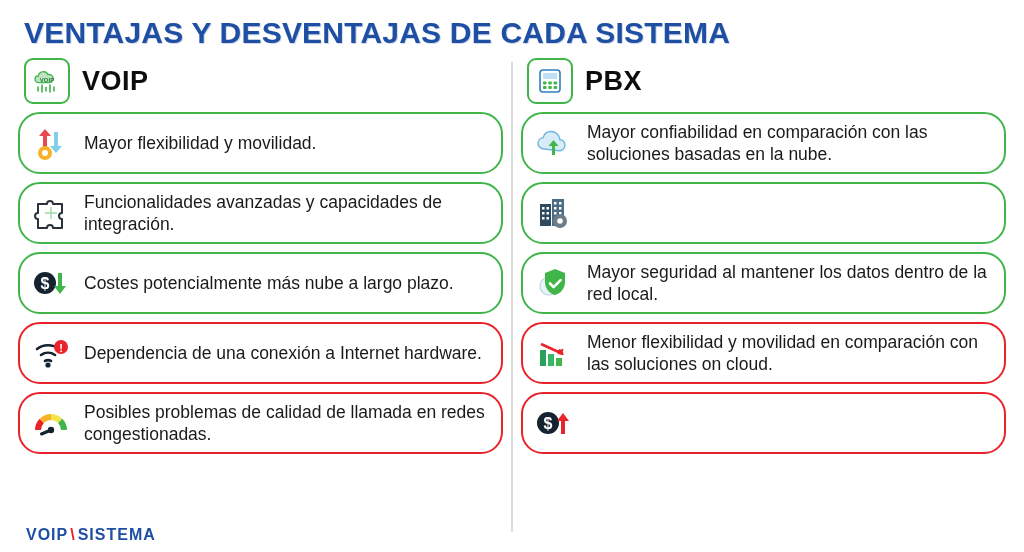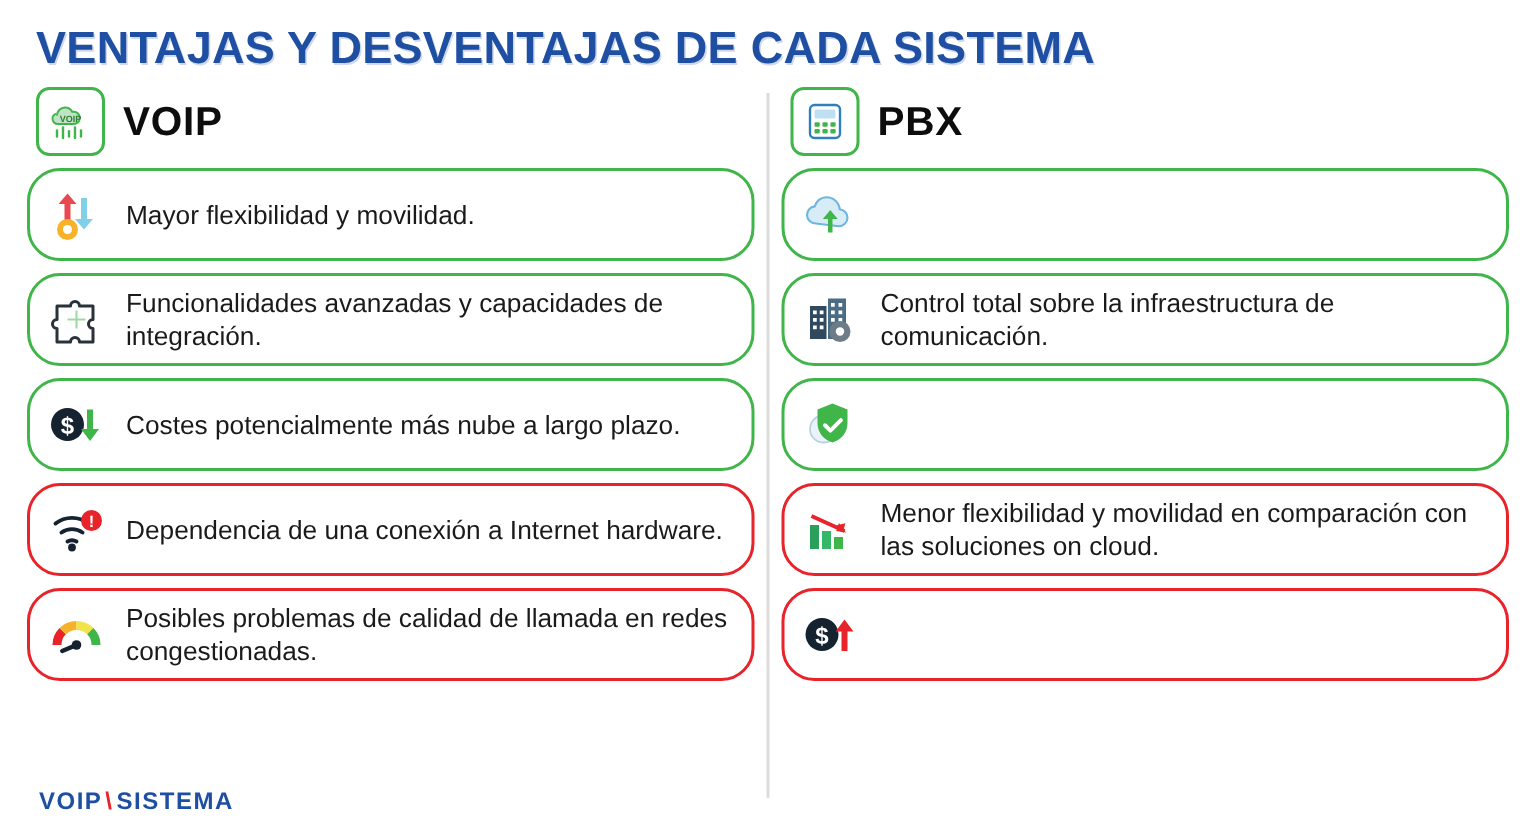--- a/index.html
+++ b/index.html
@@ -235,20 +235,21 @@
         <div class="col-title">PBX</div>
       </div>
 
       <div class="item">
         <div class="item-icon">
           <svg width="42" height="42" viewBox="0 0 42 42">
             <path d="M11 27c-3.3 0-6-2.5-6-5.7 0-2.9 2.2-5.3 5.1-5.7C11 12 14.2 9.5 18 9.5c4.6 0 8.4 3.5 8.8 8 3 .3 5.2 2.7 5.2 5.6 0 3.2-2.7 5.7-6 5.7z" fill="#d8ecf8" stroke="#6cb6e0" stroke-width="1.4"></path>
             <path d="M21 33 L21 24 L17.5 24 L22.5 18 L27.5 24 L24 24 L24 33 Z" fill="#3fb54a" transform="translate(-2,0)"></path>
           </svg>
         </div>
+        <div class="item-text">Mayor confiabilidad en comparación con las soluciones basadas en la nube.</div>
       </div>
 
       <div class="item">
         <div class="item-icon">
           <svg width="42" height="42" viewBox="0 0 42 42">
             <rect x="7" y="12" width="11" height="22" fill="#2f4a5e"></rect>
             <rect x="19" y="7" width="12" height="27" fill="#4a6d85"></rect>
             <g fill="#ffffff">
               <rect x="9" y="15" width="2.5" height="2.5"></rect>
                 <rect x="13.5" y="15" width="2.5" height="2.5"></rect>
@@ -260,32 +261,32 @@
                 <rect x="26" y="10" width="2.5" height="2.5"></rect>
               <rect x="21" y="15" width="2.5" height="2.5"></rect>
                 <rect x="26" y="15" width="2.5" height="2.5"></rect>
               <rect x="21" y="20" width="2.5" height="2.5"></rect>
                 <rect x="26" y="20" width="2.5" height="2.5"></rect>
             </g>
             <circle cx="27" cy="29" r="7" fill="#6d7c87"></circle>
             <circle cx="27" cy="29" r="2.8" fill="#ffffff"></circle>
           </svg>
         </div>
-        <div class="item-text">Control total sobre la infraestructura de comunicación.</div>
       </div>
 
       <div class="item">
         <div class="item-icon">
           <svg width="42" height="42" viewBox="0 0 42 42">
             <circle cx="16" cy="24" r="9" fill="#eaf3f8" stroke="#b8d4e4" stroke-width="1.2"></circle>
             <path d="M16 15a9 9 0 0 1 9 9h-9z" fill="#6cb6e0"></path>
             <path d="M22 7l10 4v9c0 6.5-4.3 11.4-10 13-5.7-1.6-10-6.5-10-13v-9z" fill="#3fb54a"></path>
             <path d="M17 21.5l3.6 3.6 7-7" fill="none" stroke="#ffffff" stroke-width="2.6" stroke-linecap="round" stroke-linejoin="round"></path>
           </svg>
         </div>
+        <div class="item-text">Mayor seguridad al mantener los datos dentro de la red local.</div>
       </div>
 
       <div class="item con">
         <div class="item-icon">
           <svg width="42" height="42" viewBox="0 0 42 42">
             <rect x="7" y="18" width="6" height="16" fill="#2aa05a"></rect>
             <rect x="15" y="22" width="6" height="12" fill="#35b768"></rect>
             <rect x="23" y="26" width="6" height="8" fill="#3fb54a"></rect>
             <path d="M8 12 L30 22" stroke="#e8232a" stroke-width="2.6" fill="none"></path>
             <path d="M30 22 L24 20 L29 16 Z" fill="#e8232a" transform="rotate(25 28 20)"></path>

